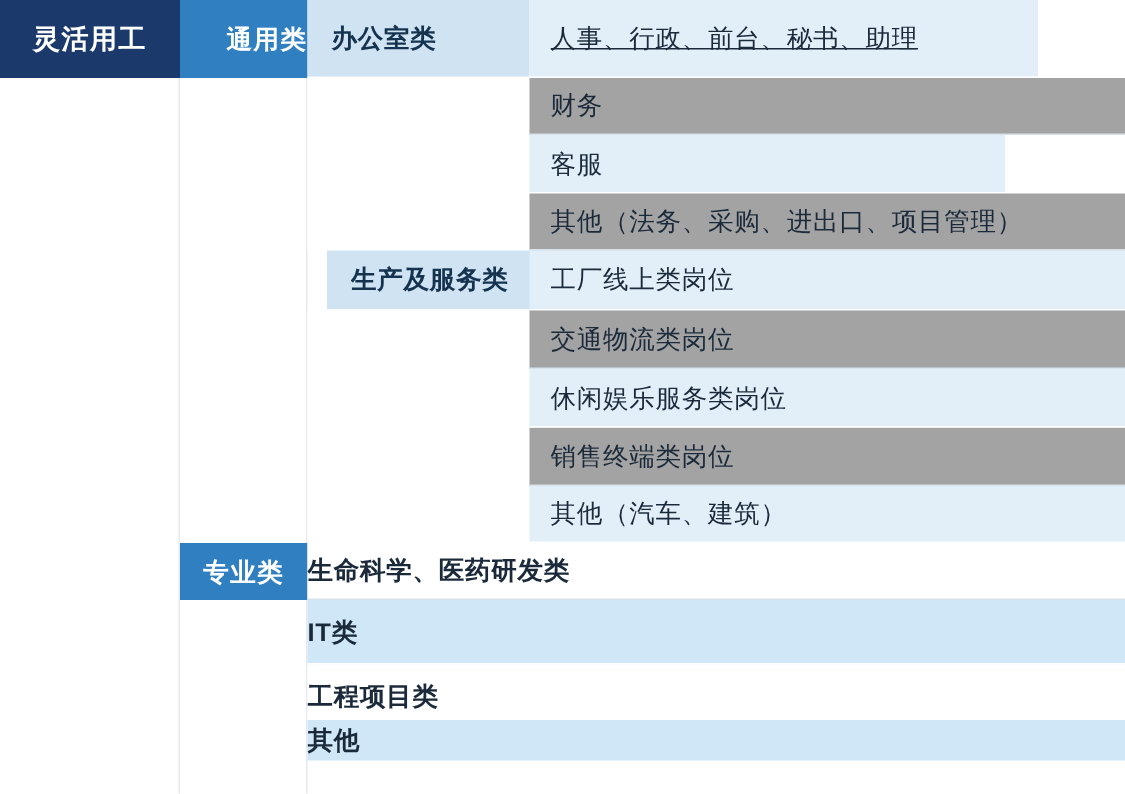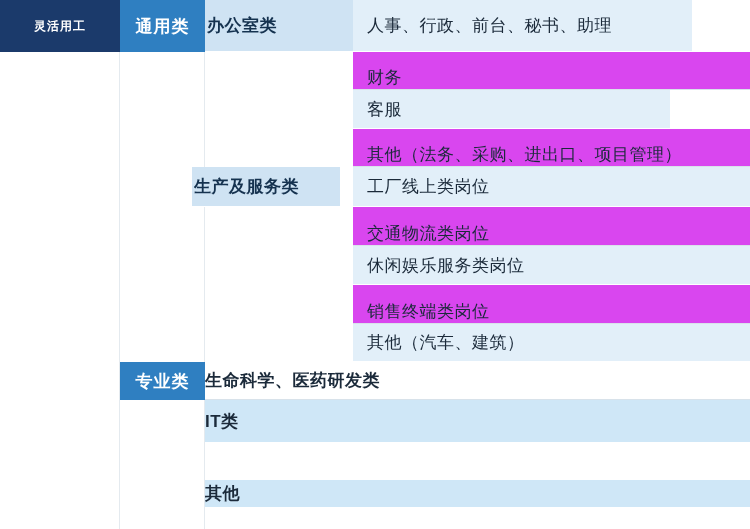--- a/index.html
+++ b/index.html
@@ -32,56 +32,55 @@
     width: 100%;
     white-space: nowrap;
     overflow: hidden;
   }
   
   .lvl1 {
     background: #1b3a6b;
     color: #ffffff;
     font-weight: bold;
     justify-content: center;
-    font-size: 12px;
+    font-size: 18px;
     letter-spacing: 1px;
   }
   
   .lvl2 {
     background: #2f7fc1;
     color: #ffffff;
     font-weight: bold;
     justify-content: center;
     font-size: 17px;
     letter-spacing: 1px;
   }
   
   .lvl3 {
     background: #cfe3f3;
     color: #15324f;
     font-weight: bold;
-    padding-left: 2px;
+    padding-left: 16px;
     border-bottom: 1px solid #ffffff;
   }
   .lvl3.plain {
     background: #ffffff;
     border-bottom: 1px solid #d4dde5;
   }
   
   .lvl4 {
     padding-left: 14px;
     border-bottom: 1px solid #d8e2ea;
   }
   .lvl4.tint {
     background: #e2eff9;
     border-bottom: 1px solid #ffffff;
   }
   .lvl4.white {
-    background: #d946ef;
-    align-items: flex-end;
+    background: #a3a3a3;
   }
   
   .wide {
     border-bottom: 1px solid #d8e2ea;
   }
   .wide.tint {
     background: #cfe7f7;
     border-bottom: 1px solid #ffffff;
     font-weight: bold;
   }
@@ -102,48 +101,48 @@
 
 <div id="chart">
 
   <div class="cell left-rail" style="left:0px; top:52px; width:120px; height:477px;"></div>
 
   <div class="cell lvl1" style="left:0px; top:0px; width:120px; height:52px;">
     <span class="cell-text" style="text-align:center;">灵活用工</span>
   </div>
 
   <div class="cell lvl2" style="left:120px; top:0px; width:85px; height:52px;">
-    <span class="cell-text" style="text-align:center;">通用类</span>
+    <span class="cell-text" style="text-align:right;">通用类</span>
   </div>
   <div class="cell spacer" style="left:120px; top:52px; width:85px; height:310px; border-right:1px solid #e4eaef;"></div>
 
   <div class="cell lvl2" style="left:120px; top:362px; width:85px; height:38px;">
     <span class="cell-text" style="text-align:center;">专业类</span>
   </div>
   <div class="cell spacer" style="left:120px; top:400px; width:85px; height:129px; border-right:1px solid #e4eaef;"></div>
 
   <div class="cell lvl3" style="left:205px; top:0px; width:148px; height:52px;">
     <span class="cell-text">办公室类</span>
   </div>
   <div class="cell lvl3 plain" style="left:205px; top:52px; width:148px; height:115px; border-bottom:none;"></div>
 
-  <div class="cell lvl4 tint" style="left:353px; top:0px; width:339px; height:52px;">
+  <div class="cell lvl4 tint" style="left:353px; top:0px; width:339px; height:52px;text-decoration:underline;">
     <span class="cell-text">人事、行政、前台、秘书、助理</span>
   </div>
   <div class="cell lvl4 white" style="left:353px; top:52px; width:397px; height:38px;">
     <span class="cell-text">财务</span>
   </div>
   <div class="cell lvl4 tint" style="left:353px; top:90px; width:317px; height:39px;">
     <span class="cell-text">客服</span>
   </div>
   <div class="cell lvl4 white" style="left:353px; top:129px; width:397px; height:38px;">
     <span class="cell-text">其他（法务、采购、进出口、项目管理）</span>
   </div>
 
-  <div class="cell lvl3" style="left:192px; top:167px; width:148px; height:40px;">
+  <div class="cell lvl3" style="left:218px; top:167px; width:148px; height:40px;">
     <span class="cell-text">生产及服务类</span>
   </div>
   <div class="cell lvl3 plain" style="left:205px; top:207px; width:148px; height:155px; border-bottom:none;"></div>
 
   <div class="cell lvl4 tint" style="left:353px; top:167px; width:397px; height:40px;">
     <span class="cell-text">工厂线上类岗位</span>
   </div>
   <div class="cell lvl4 white" style="left:353px; top:207px; width:397px; height:39px;">
     <span class="cell-text">交通物流类岗位</span>
   </div>
@@ -156,17 +155,20 @@
   <div class="cell lvl4 tint" style="left:353px; top:324px; width:397px; height:38px;align-items:center;">
     <span class="cell-text">其他（汽车、建筑）</span>
   </div>
 
   <div class="cell wide white" style="left:205px; top:362px; width:545px; height:38px;">
     <span class="cell-text">生命科学、医药研发类</span>
   </div>
   <div class="cell wide tint" style="left:205px; top:400px; width:545px; height:43px;">
     <span class="cell-text">IT类</span>
   </div>
+  <div class="cell wide white" style="left:205px; top:443px; width:545px; height:43px;">
+    <span class="cell-text">工程项目类</span>
+  </div>
   <div class="cell wide tint" style="left:205px; top:480px; width:545px; height:27px; border-bottom:none;">
     <span class="cell-text">其他</span>
   </div>
 
 </div>
 
 </body></html>

